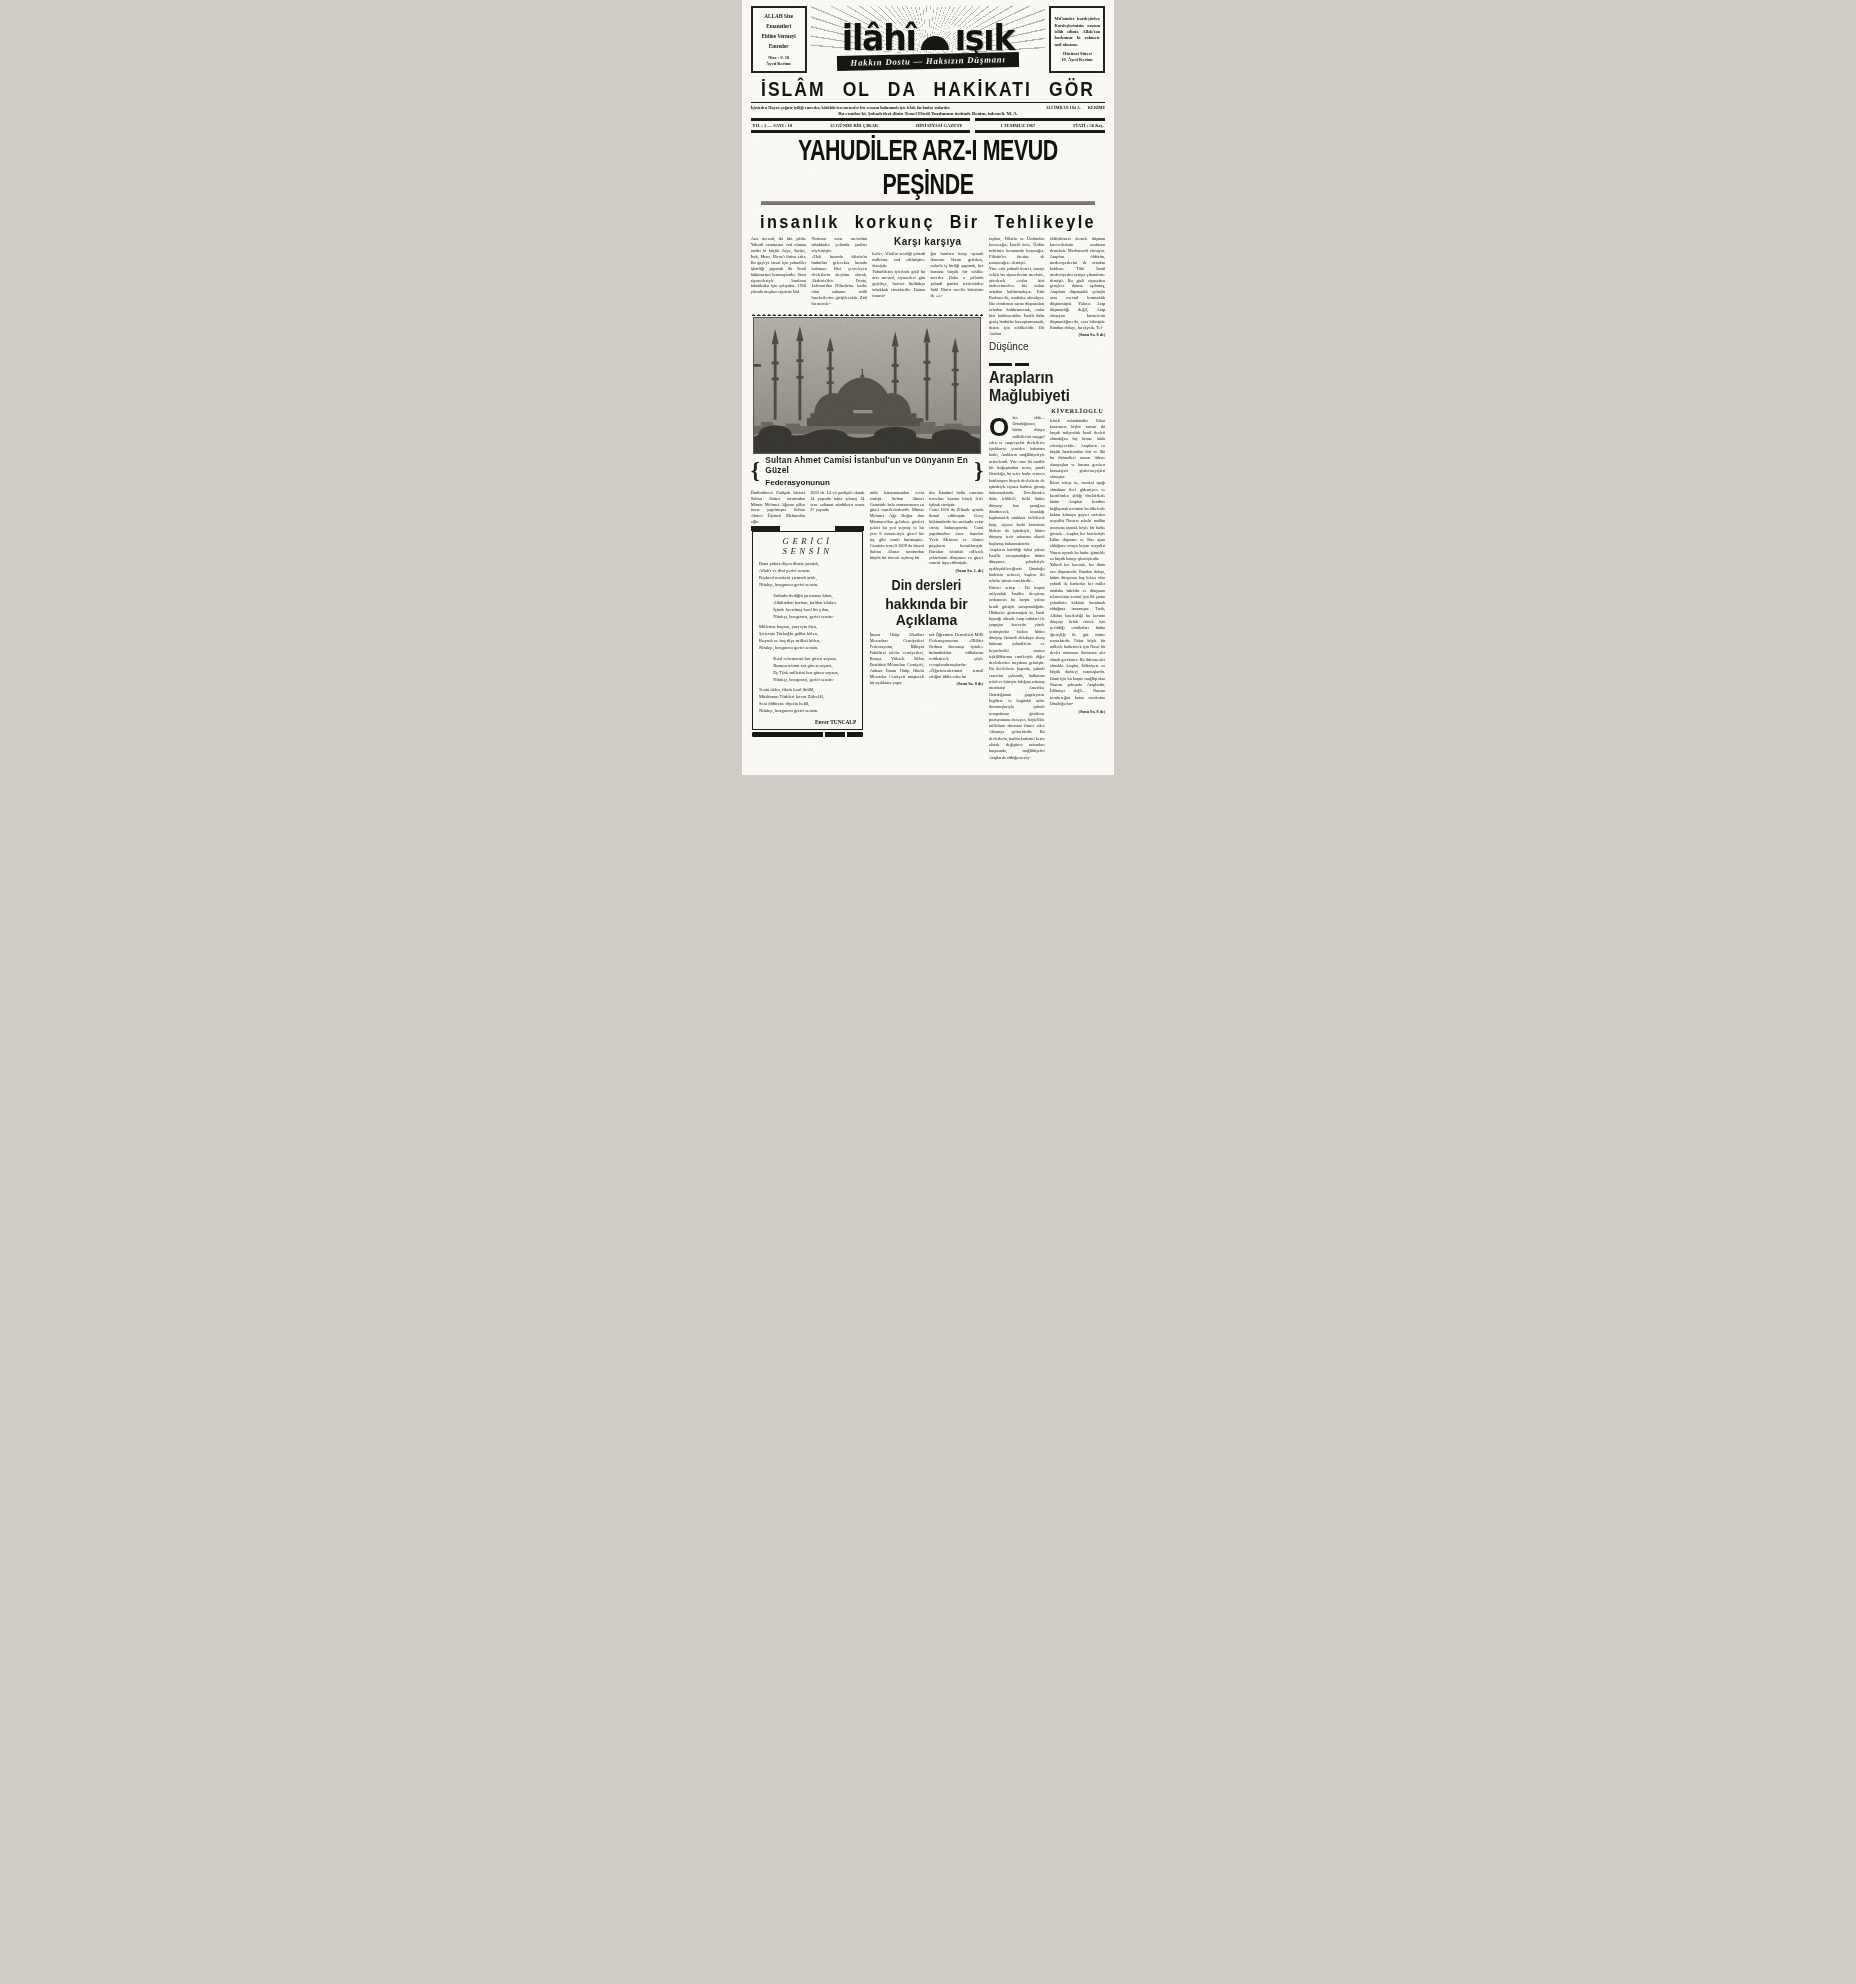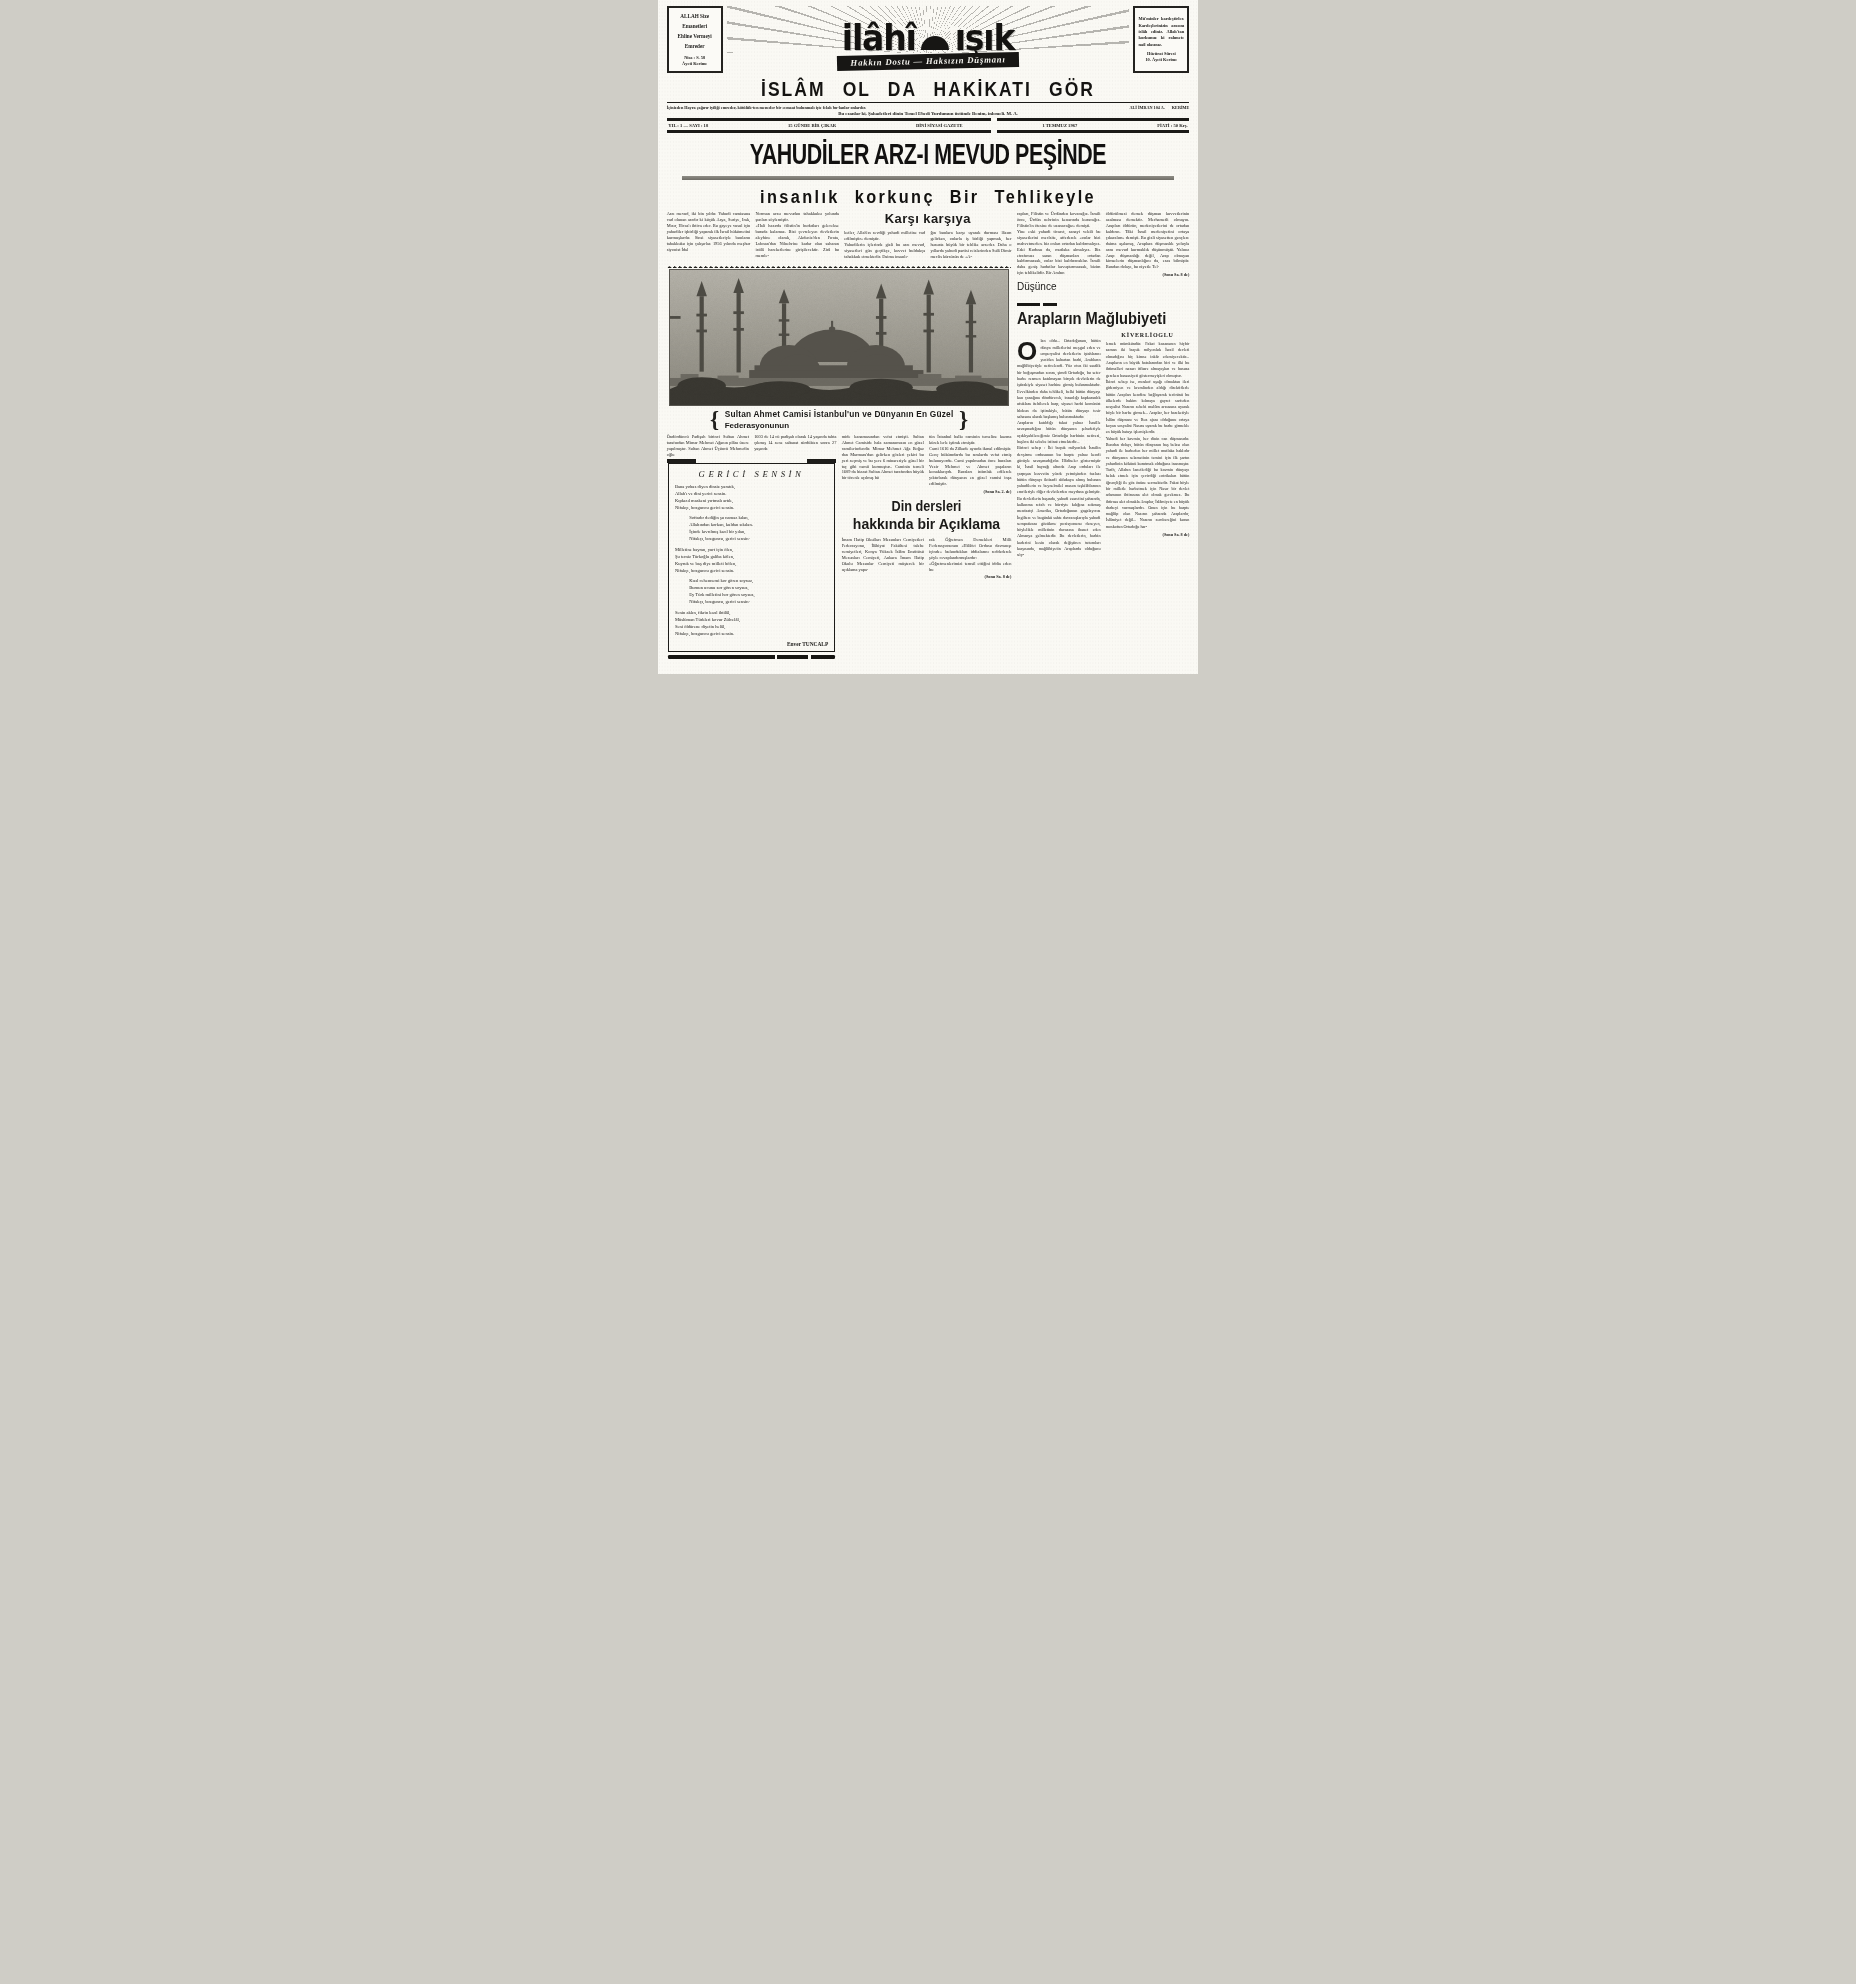--- a/index.html
+++ b/index.html
@@ -1,17 +1,17 @@
 <!DOCTYPE html>
 <html style="font-size:6.4px"><head>
 <meta charset="utf-8">
 <style>
   * { margin:0; padding:0; box-sizing:border-box; }
   body { background:#cfcdc6; font-family:"Liberation Serif", serif; color:#1b1a18; }
-  .page { width:540px; min-height:656px; margin:0 auto; background:#faf9f4; padding:6.4px 8.7px 14.3px;
+  .page { width:372px; min-height:656px; margin:0 auto; background:#faf9f4; padding:6.4px 8.7px 14.3px;
           background-image: radial-gradient(rgba(60,58,52,.035) 0.4px, transparent 0.6px);
           background-size: 2.8px 3.6px; }
 
   
   .masthead-row { display:flex; align-items:stretch; gap:4px; }
   .side-box { width:56px; border:2.4px double #23221f; padding:4px 3.2px; text-align:center;
               display:flex; flex-direction:column; justify-content:center; background:#fbfaf6; }
   .side-box .big-lines { font-weight:bold; font-size:5.2px; line-height:1.9; white-space:pre-line; }
   .side-box .just { font-weight:bold; font-size:4.4px; line-height:1.45; text-align:justify; white-space:pre-line; }
   .side-box .ref { font-weight:bold; font-size:4.4px; margin-top:3.2px; line-height:1.4; }
@@ -52,21 +52,21 @@
   
   .bt { font-size:4.4px; line-height:1.34; text-align:justify; white-space:pre-line; }
   .two-cols { display:flex; gap:5.2px; }
   .col { flex:1; min-width:0; }
   .main { display:flex; gap:5.6px; margin-top:1.6px; }
   .left-region { flex:4; min-width:0; }
   .right-region { flex:2; min-width:0; }
   .story1-left { display:flex; gap:5.2px; }
   .story1-left > .col { flex:1; }
   .mid-group { flex:2; }
-  .mid-heading { font-family:"Liberation Sans", sans-serif; font-weight:900; font-size:13px;
+  .mid-heading { font-family:"Liberation Sans", sans-serif; font-weight:900; font-size:10px;
                  text-align:center; letter-spacing:0.4px; margin-bottom:4px; transform:scaleY(1.05); }
   .cont { font-weight:bold; text-align:right; font-size:4.2px; margin-top:1.6px; }
 
   
   .scallop { height:3.2px; margin:5.6px 0.8px 0;
              background: radial-gradient(circle at 2.4px 3.2px, #201f1c 0 1.6px, transparent 1.8px);
              background-size:5.2px 3.2px; background-repeat:repeat-x; }
   .photo { margin:0.8px 2.4px 0; border:0.4px solid #57554f; }
   .photo svg { display:block; width:100%; height:135px; }
   .caption-row { display:flex; align-items:center; justify-content:center; gap:5.6px; margin:1.6px 0 3.2px; }

